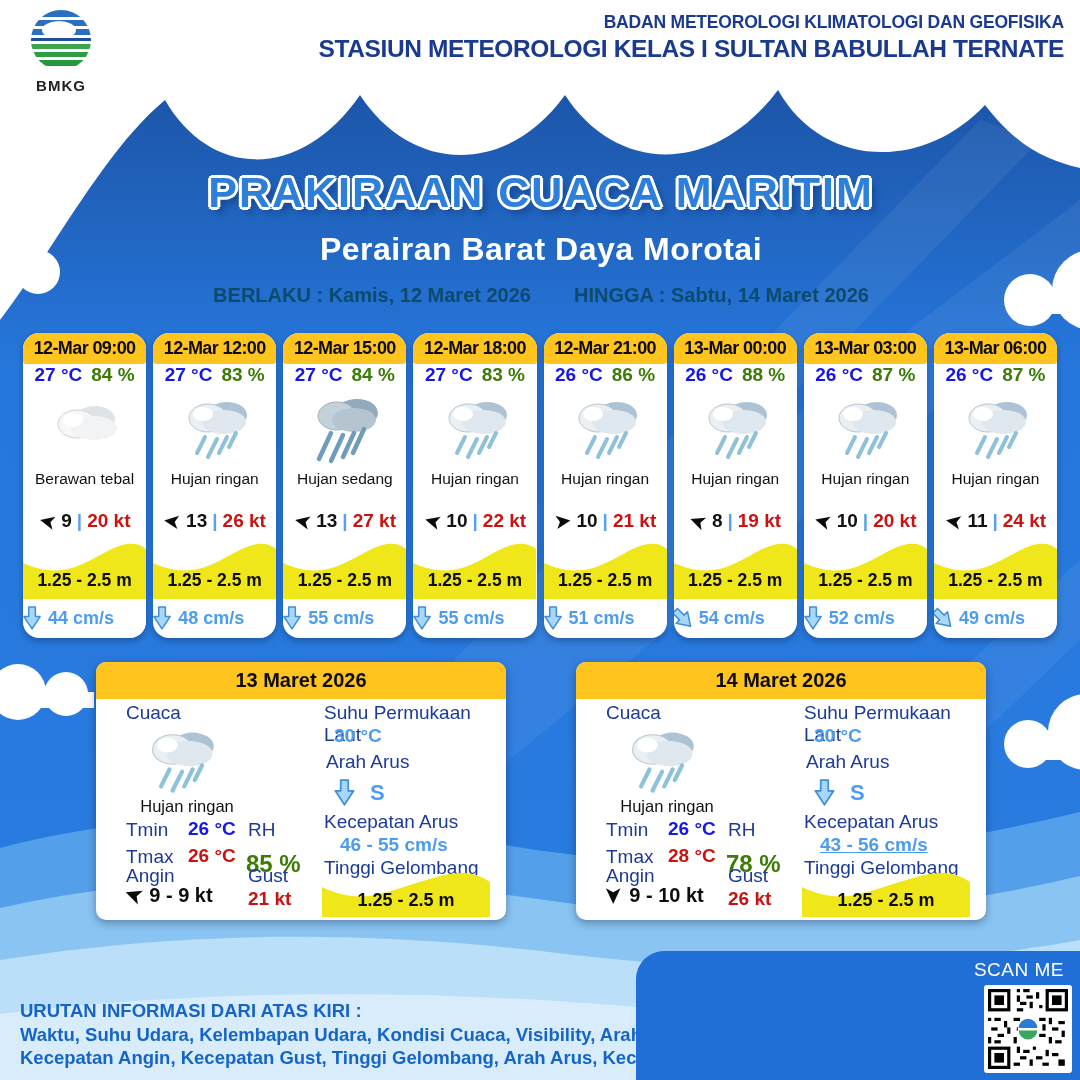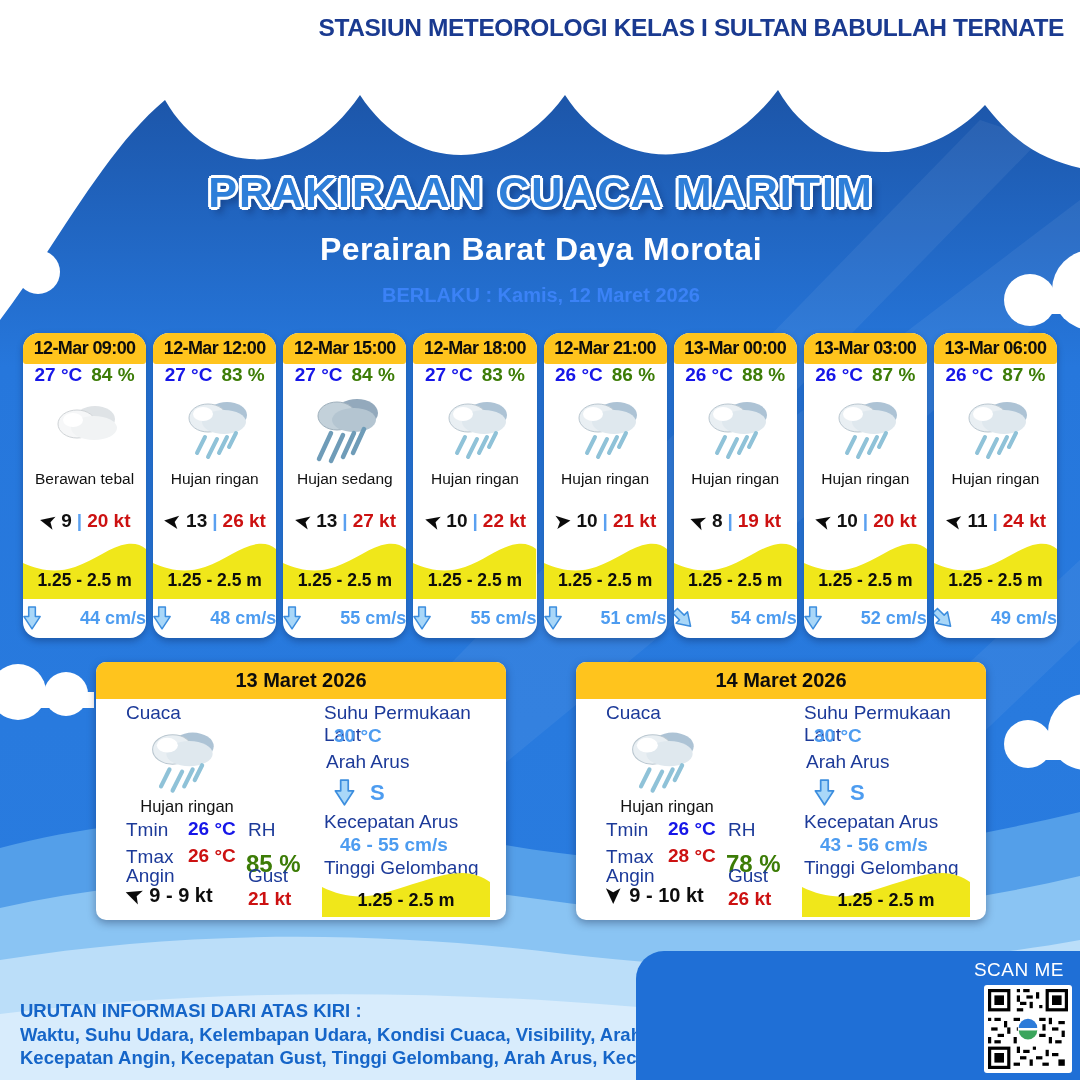--- a/index.html
+++ b/index.html
@@ -15,42 +15,42 @@
   .agency-line2{font-size:24.5px;letter-spacing:-0.4px;margin-top:2px;}
 
   
   .title-block{position:absolute;top:168px;left:2px;right:0;text-align:center;z-index:5;}
   .main-title{font-size:43px;font-weight:bold;letter-spacing:2px;color:#2e7fd9;
     text-shadow:-3px 0 0 #fff,3px 0 0 #fff,0 -3px 0 #fff,0 3px 0 #fff,
                 -2px -2px 0 #fff,2px 2px 0 #fff,-2px 2px 0 #fff,2px -2px 0 #fff,
                 5px 6px 7px rgba(10,30,80,.45);}
   .sub-title{font-size:32px;font-weight:bold;color:#fff;margin-top:14px;letter-spacing:0.5px;}
   .dates-row{display:flex;justify-content:center;gap:43px;margin-top:16px;
-             font-size:20px;font-weight:bold;color:#3b82f6;}
+             font-size:20px;font-weight:bold;color:#0c4a6e;}
 
   
   .hourly-row{position:absolute;top:333px;left:23px;right:23px;height:305px;display:flex;gap:7px;z-index:5;}
   .hcard{flex:1;background:#fff;border-radius:16px;box-shadow:0 3px 7px rgba(0,10,40,.30);
          display:flex;flex-direction:column;position:relative;overflow:hidden;}
   .hcard-header{height:31px;flex:none;background:#ffc41d;display:flex;align-items:center;justify-content:center;
                 font-size:18px;font-weight:bold;color:#0d0d0d;letter-spacing:-0.6px;border-radius:9px 9px 3px 3px;}
   .temp-row{display:flex;justify-content:center;gap:9px;margin-top:0;font-size:19px;font-weight:bold;}
   .temp-val{color:#1616e8;} .rh-val{color:#3c7c06;}
   .icon-box{height:84px;display:flex;align-items:center;justify-content:center;}
   .hdesc{text-align:center;font-size:15.5px;color:#111;}
   .wind-row{display:flex;align-items:center;justify-content:center;gap:5px;margin-top:22px;
             font-size:19px;font-weight:bold;}
   .wind-arrow{display:inline-block;font-family:"DejaVu Sans",sans-serif;font-size:21px;color:#0a0a0a;line-height:1;}
   .pipe{color:#5aa0f0;font-weight:bold;}
   .wind-speed{color:#cc1111;}
   .wave-band{position:absolute;left:0;right:0;bottom:39px;height:64px;}
   .wave-band svg{position:absolute;inset:0;width:100%;height:100%;}
   .wave-band .wave-val{position:absolute;bottom:8px;left:0;right:0;text-align:center;
                        font-size:17.5px;font-weight:bold;color:#0d0d0d;}
-  .current-row{position:absolute;bottom:7px;left:0;right:0;display:flex;justify-content:space-between;
+  .current-row{position:absolute;bottom:7px;left:0;right:0;display:flex;justify-content:flex-start;
                align-items:center;gap:6px;font-size:18px;font-weight:bold;color:#4d9cf0;}
   .cur-arrow{width:19px;height:25px;}
 
   
   .daily-row{position:absolute;top:662px;left:96px;width:890px;display:flex;justify-content:space-between;z-index:5;}
   .dcard{width:410px;height:258px;background:#fff;border-radius:10px;box-shadow:0 3px 8px rgba(0,10,40,.35);}
   .dcard-header{height:37px;background:#ffc41d;border-radius:10px 10px 0 0;display:flex;align-items:center;
                 justify-content:center;font-size:20px;font-weight:bold;color:#0d0d0d;}
   .dbody{position:relative;height:206px;} .lblue{color:#4d9cf0;font-weight:bold;}
   .dlabel{position:absolute;font-size:19px;color:#1c3a99;}
@@ -158,29 +158,52 @@
           <line x1="47" y1="42" x2="36" y2="66"></line>
           <line x1="57" y1="38" x2="46" y2="62"></line>
         </g>
       </g>
       <g id="icon-block-arrow-down">
         <path d="M6,1 L13,1 L13,11 L18,11 L9.5,24 L1,11 L6,11 Z" fill="#a9d7f8" stroke="#3d8ede" stroke-width="1.6" stroke-linejoin="round"></path>
       </g>
     </defs>
   </svg>
 
+  <div class="logo">
+    <svg width="64" height="64" viewBox="0 0 64 64">
+      <defs>
+          <clipPath id="logoClip">
+            <circle cx="32" cy="32" r="30"></circle>
+          </clipPath>
+        </defs>
+      <circle cx="32" cy="32" r="30" fill="#ffffff"></circle>
+      <g clip-path="url(#logoClip)">
+        <rect x="0" y="2" width="64" height="7" fill="#2a6fc0"></rect>
+        <rect x="0" y="12" width="64" height="6" fill="#2a6fc0"></rect>
+        <rect x="0" y="21" width="64" height="6" fill="#2a6fc0"></rect>
+        <ellipse cx="30" cy="22" rx="17" ry="9" fill="#ffffff"></ellipse>
+        <rect x="0" y="30" width="64" height="3" fill="#1c4f9e"></rect>
+        <rect x="0" y="36" width="64" height="5" fill="#3aa54c"></rect>
+        <rect x="0" y="44" width="64" height="5" fill="#2e9e44"></rect>
+        <rect x="0" y="52" width="64" height="6" fill="#27963f"></rect>
+      </g>
+    </svg>
+    <div class="logo-label">BMKG</div>
+  </div>
   <div class="agency">
+    <div class="agency-line1">BADAN METEOROLOGI KLIMATOLOGI DAN GEOFISIKA</div>
     <div class="agency-line2">STASIUN METEOROLOGI KELAS I SULTAN BABULLAH TERNATE</div>
   </div>
 
   <div class="title-block">
     <div class="main-title">PRAKIRAAN CUACA MARITIM</div>
     <div class="sub-title">Perairan Barat Daya Morotai</div>
     <div class="dates-row">
       <span>BERLAKU : Kamis, 12 Maret 2026</span>
+      <span>HINGGA :  Sabtu, 14 Maret 2026</span>
     </div>
   </div>
 
   <div class="hourly-row">
 
     <div class="hcard">
       <div class="hcard-header">12-Mar 09:00</div>
       <div class="temp-row">
           <span class="temp-val">27 °C</span>
           <span class="rh-val">84 %</span>
@@ -504,21 +527,21 @@
         <span class="dlabel" style="left:228px;top:3px;">Suhu Permukaan Laut</span>
         <span class="dval lblue" style="left:238px;top:26px;">30 °C</span>
         <span class="dlabel" style="left:230px;top:52px;">Arah Arus</span>
         <div class="d-arrowS">
           <svg width="22" height="28" viewBox="0 0 20 26">
               <use href="#icon-block-arrow-down"></use>
             </svg>
           <span class="lblue" style="font-size:22px;">S</span>
         </div>
         <span class="dlabel" style="left:228px;top:112px;">Kecepatan Arus</span>
-        <span class="dval lblue" style="left:244px;top:135px;">43 - 56 cm/s</span>
+        <span class="dval lblue" style="left:244px;top:135px;text-decoration:underline;">43 - 56 cm/s</span>
         <span class="dlabel" style="left:228px;top:158px;">Tinggi Gelombang</span>
         <div class="d-wavebox">
           <svg viewBox="0 0 168 48" preserveAspectRatio="none">
               <path d="M0,18 C20,28 40,30 62,24 C95,15 118,4 140,4 C152,4 161,8 168,13 L168,48 L0,48 Z" fill="#f0e71a"></path>
             </svg>
           <span class="wave-val">1.25 - 2.5 m</span>
         </div>
       </div>
     </div>
   </div>

